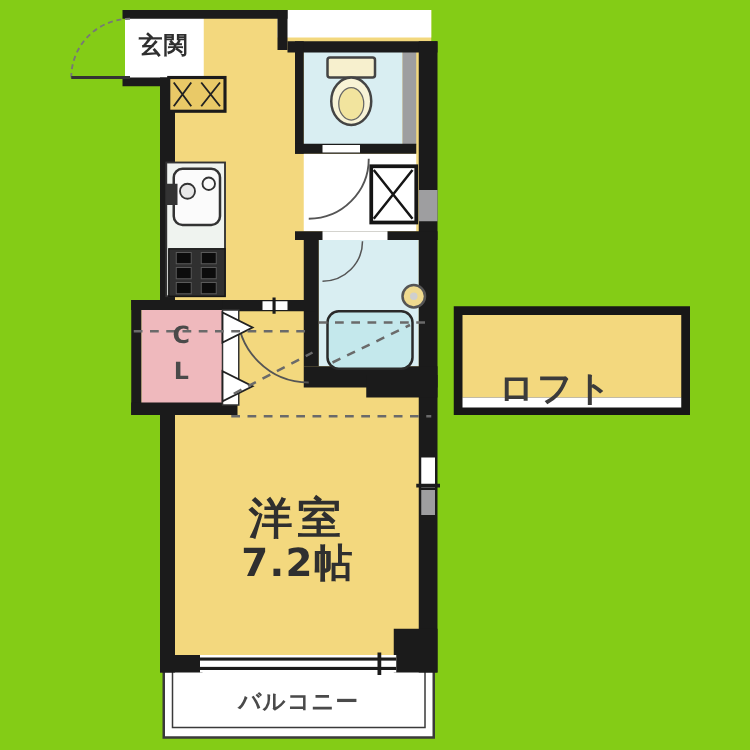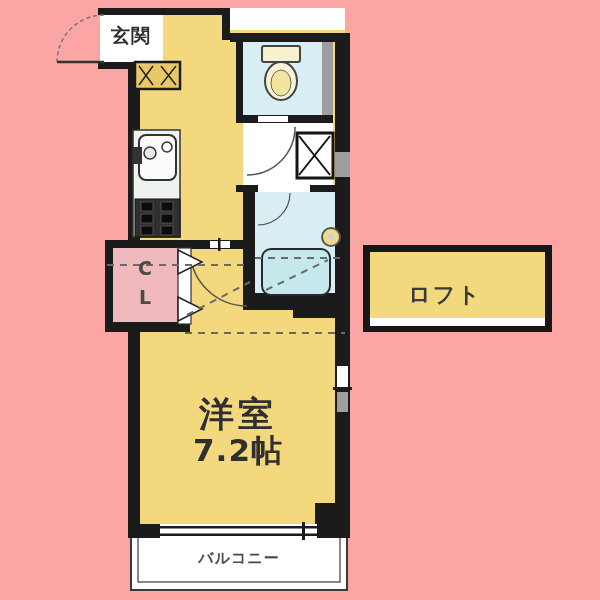--- a/index.html
+++ b/index.html
@@ -1,30 +1,30 @@
 <!DOCTYPE html>
 <html><head>
 <meta charset="utf-8">
 <style>
   html,body{margin:0;padding:0;background:#fff;}
   .canvas{
-    position:relative;width:600px;height:600px;background:#fca5a5;overflow:hidden;
+    position:relative;width:600px;height:600px;background:#84cc16;overflow:hidden;
     font-family:"DejaVu Sans","Liberation Sans",sans-serif;
   }
   .canvas svg{position:absolute;left:0;top:0;}
   .lbl{position:absolute;color:#2f2f2f;font-weight:bold;text-align:center;
        letter-spacing:2px;white-space:nowrap;}
   .lbl-entrance{left:98px;top:23px;width:66px;font-size:19px;letter-spacing:1px;}
   .lbl-cl{left:113px;top:254px;width:64px;font-size:19px;line-height:29px;
           color:#4a4a4a;letter-spacing:0;}
   .lbl-cl span{display:block;}
-  .lbl-loft{left:370px;top:280px;width:150px;font-size:22px;color:#3b3b3b;}
+  .lbl-loft{left:370px;top:292px;width:150px;font-size:28px;color:#3b3b3b;}
   .lbl-room-name{left:132px;top:391px;width:212px;font-size:35px;letter-spacing:4px;}
   .lbl-room-size{left:132px;top:430px;width:212px;font-size:31px;letter-spacing:1px;}
-  .lbl-balcony{left:135px;top:549px;width:208px;font-size:15px;color:#4a4a4a;
+  .lbl-balcony{left:135px;top:549px;width:208px;font-size:18px;color:#4a4a4a;
                font-weight:600;letter-spacing:1px;}
 </style>
 </head>
 <body>
 
 <div class="canvas">
 
   <svg width="600" height="600" viewBox="0 0 600 600">
 
     <g>

